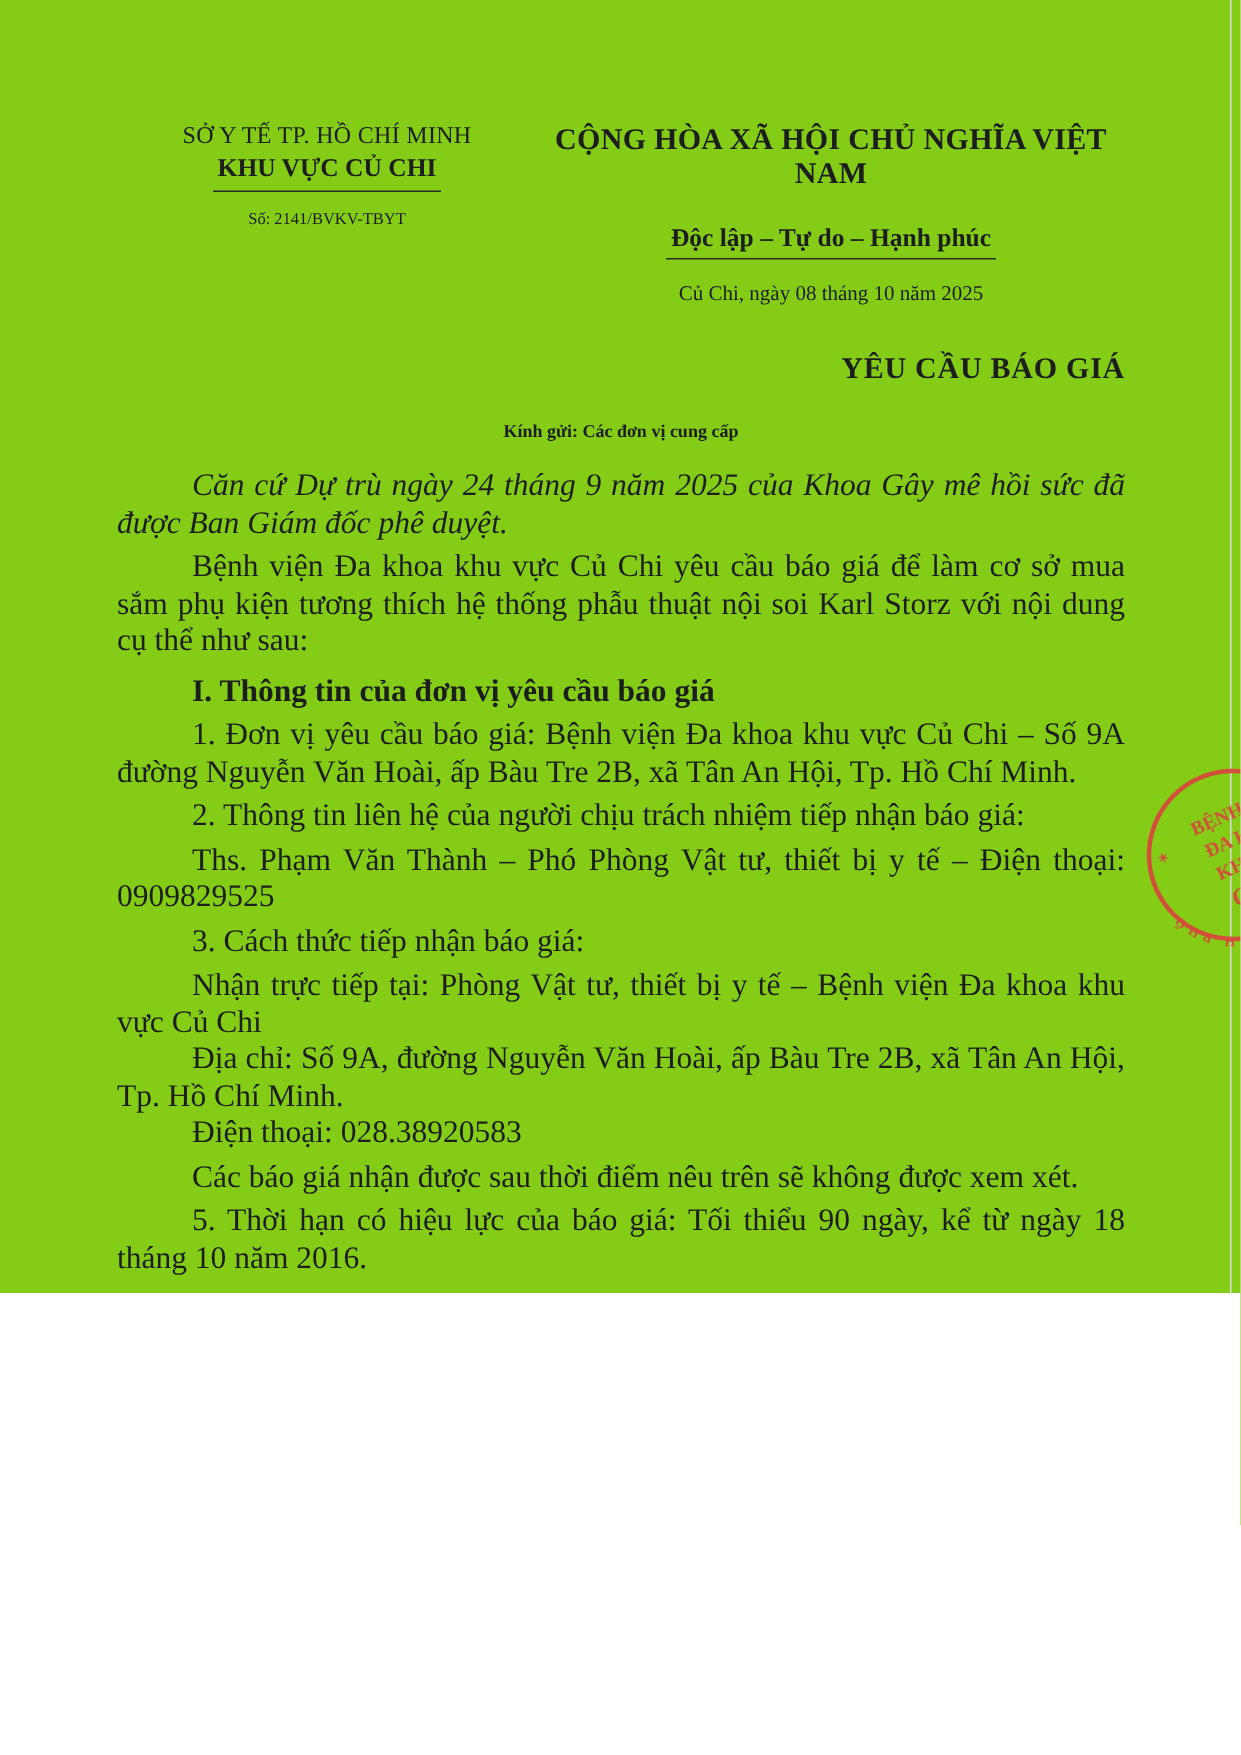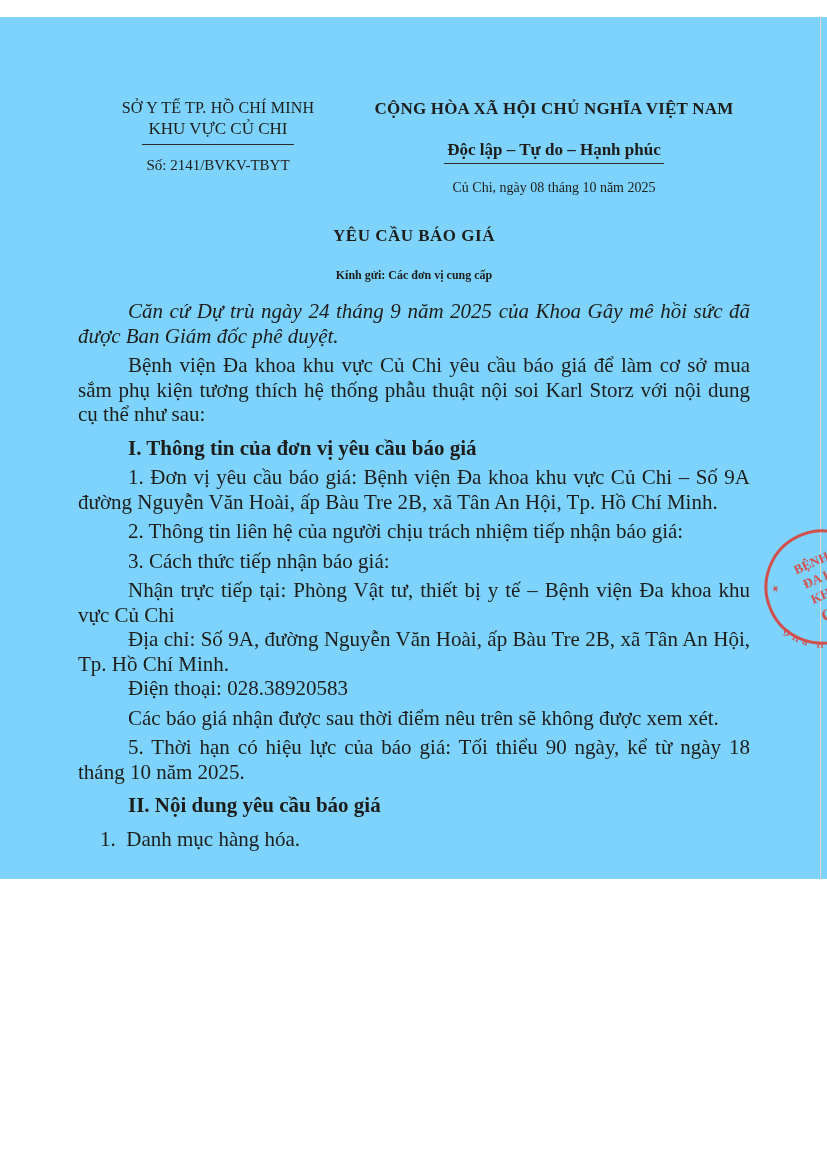--- a/index.html
+++ b/index.html
@@ -1,46 +1,45 @@
 <!DOCTYPE html>
 <html><head>
 <meta charset="utf-8">
 <style>
   html, body { margin:0; padding:0; }
   .page {
     position:relative;
     width:827px; height:862px;
-    background:#7dd3fc;
+    background:#84cc16;
     overflow:hidden;
     font-family:"Liberation Serif", serif;
     color:#1d1d1b;
-    margin-top:17px;
   }
   .edge-line {
     position:absolute; left:820px; top:0;
     width:1px; height:1170px;
     background:#d9d9d9;
   }
   .content { position:absolute; left:78px; top:82px; width:672px; }
 
   .header { display:flex; align-items:flex-start; }
   .hdr-left  { width:280px; text-align:center; }
   .hdr-left .l1 { font-size:16px; letter-spacing:0.2px; }
   .hdr-left .l2 { font-size:17px; font-weight:bold; margin-top:2px; }
-  .hdr-left .l3 { font-size:17px; font-weight:normal; margin-top:2px; }
+  .hdr-left .l3 { font-size:17px; font-weight:bold; margin-top:2px; }
   .hdr-left .rule { width:152px; border-bottom:1.5px solid #2a2a28; margin:5px auto 12px auto; height:0; }
-  .hdr-left .num { font-size:15px; }
+  .hdr-left .num { font-size:11px; }
 
   .hdr-right { flex:1; text-align:center; }
-  .hdr-right .r1 { font-size:17px; font-weight:bold; letter-spacing:0.2px; }
+  .hdr-right .r1 { font-size:20px; font-weight:bold; letter-spacing:0.2px; }
   .hdr-right .r2 { display:inline-block; font-size:17px; font-weight:bold; margin-top:3px;
                    padding:0 3px 3px 3px; border-bottom:1.5px solid #2a2a28; }
   .hdr-right .date { font-size:14px; margin-top:16px; }
 
-  .title { text-align:center; font-size:17px; font-weight:bold; letter-spacing:0.5px; margin-top:30px; }
+  .title { text-align:right; font-size:20px; font-weight:bold; letter-spacing:0.5px; margin-top:30px; }
   .salutation { text-align:center; font-size:12px; font-weight:bold; margin-top:22px; }
 
   .body-block { margin-top:16px; }
   .body-block p {
     font-size:21px; line-height:24.5px;
     margin:5px 0 0 0;
     text-align:justify; text-indent:50px;
   }
   .body-block p.italic  { font-style:italic; }
   .body-block p.heading { font-weight:bold; margin-top:9px; }
@@ -84,26 +83,27 @@
 
     <div class="title">YÊU CẦU BÁO GIÁ</div>
     <div class="salutation">Kính gửi: Các đơn vị cung cấp</div>
 
     <div class="body-block">
       <p class="italic">Căn cứ Dự trù ngày 24 tháng 9 năm 2025 của Khoa Gây mê hồi sức đã được Ban Giám đốc phê duyệt.</p>
       <p class="normal">Bệnh viện Đa khoa khu vực Củ Chi yêu cầu báo giá để làm cơ sở mua sắm phụ kiện tương thích hệ thống phẫu thuật nội soi Karl Storz với nội dung cụ thể như sau:</p>
       <p class="heading">I. Thông tin của đơn vị yêu cầu báo giá</p>
       <p class="normal">1. Đơn vị yêu cầu báo giá: Bệnh viện Đa khoa khu vực Củ Chi – Số 9A đường Nguyễn Văn Hoài, ấp Bàu Tre 2B, xã Tân An Hội, Tp. Hồ Chí Minh.</p>
       <p class="normal">2. Thông tin liên hệ của người chịu trách nhiệm tiếp nhận báo giá:</p>
+      <p class="normal">Ths. Phạm Văn Thành – Phó Phòng Vật tư, thiết bị y tế – Điện thoại: 0909829525</p>
       <p class="normal">3. Cách thức tiếp nhận báo giá:</p>
       <p class="normal">Nhận trực tiếp tại: Phòng Vật tư, thiết bị y tế – Bệnh viện Đa khoa khu vực Củ Chi</p>
       <p class="tight">Địa chỉ: Số 9A, đường Nguyễn Văn Hoài, ấp Bàu Tre 2B, xã Tân An Hội, Tp. Hồ Chí Minh.</p>
       <p class="tight">Điện thoại: 028.38920583</p>
       <p class="normal">Các báo giá nhận được sau thời điểm nêu trên sẽ không được xem xét.</p>
-      <p class="normal">5. Thời hạn có hiệu lực của báo giá: Tối thiểu 90 ngày, kể từ ngày 18 tháng 10 năm 2025.</p>
+      <p class="normal">5. Thời hạn có hiệu lực của báo giá: Tối thiểu 90 ngày, kể từ ngày 18 tháng 10 năm 2016.</p>
       <p class="heading">II. Nội dung yêu cầu báo giá</p>
       <p class="list">1. Danh mục hàng hóa.</p>
     </div>
 
   </div>
 
   <div class="stamp">
     <svg viewBox="0 0 160 160" width="160" height="160">
       <defs>
         <path id="arcL" d="M 104 128 A 52 52 0 0 1 27 78"></path>

